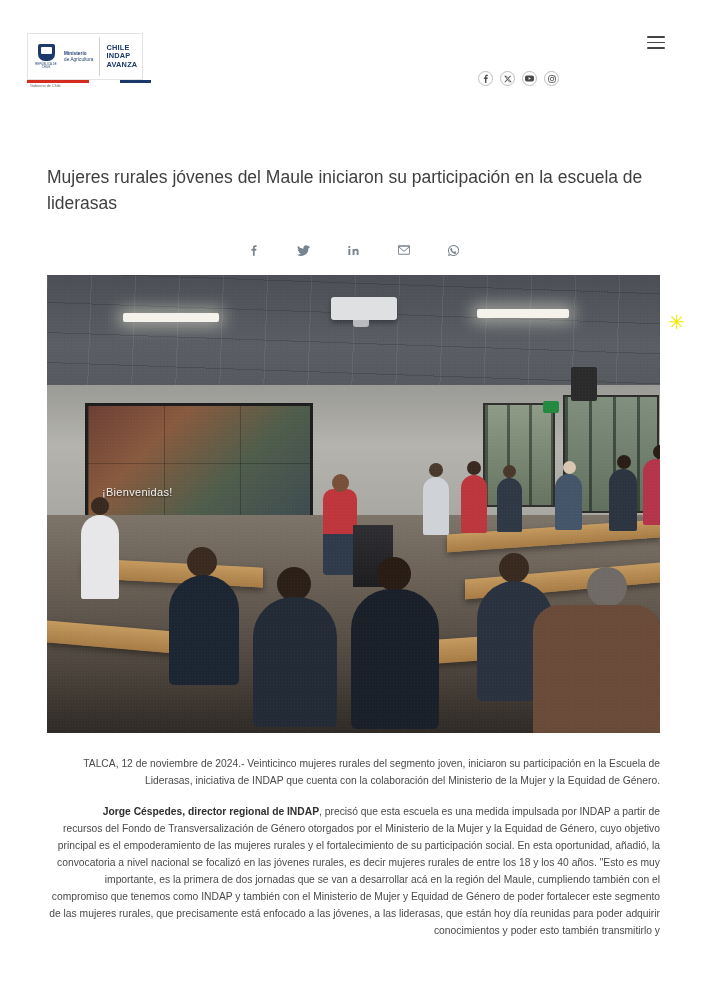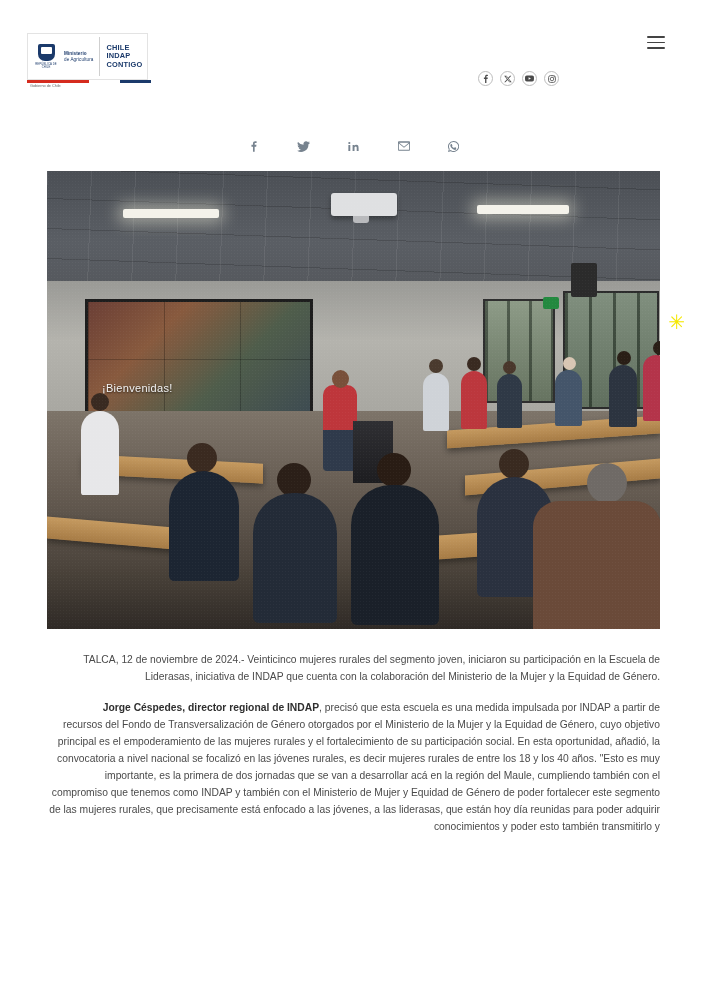--- a/index.html
+++ b/index.html
@@ -349,21 +349,21 @@
           <div class="crest-shield"></div>
           <div class="crest-text">REPÚBLICA DE CHILE</div>
         </div>
         <div class="logo-ministry">
           <div class="l1">Ministerio</div>
           <div class="l2">de Agricultura</div>
         </div>
         <div class="logo-chile">
           <div class="cline">CHILE</div>
           <div class="cline">INDAP</div>
-          <div class="cline">CONTIGO</div>
+          <div class="cline">AVANZA</div>
         </div>
       </div>
     </div>
     <div class="flagbar">
       <i class="red"></i>
         <i class="white"></i>
         <i class="blue"></i>
     </div>
     <div style="position:absolute;left:30px;top:84px;font-size:3.8px;color:#666;">Gobierno de Chile</div>
 
@@ -392,20 +392,21 @@
       <div class="s-ico">
         <svg width="8" height="8" viewBox="0 0 10 10">
             <rect x="0.7" y="0.7" width="8.6" height="8.6" rx="2.6" fill="none" stroke="currentColor" stroke-width="1"></rect>
             <circle cx="5" cy="5" r="2.2" fill="none" stroke="currentColor" stroke-width="1"></circle>
             <circle cx="7.6" cy="2.4" r="0.7" fill="currentColor"></circle>
           </svg>
       </div>
     </div>
   </div>
 
+  <h1 class="title">Mujeres rurales jóvenes del Maule iniciaron su participación en la escuela de liderasas</h1>
 
   <div class="share-row">
     <div class="sh">
       <svg width="9" height="12" viewBox="0 0 7 9">
           <path fill="currentColor" d="M4.4 9V5h1.2l.2-1.4H4.4V2.8c0-.4.1-.7.7-.7h.8V.9C5.7.9 5.3.8 4.8.8 3.8.8 3.1 1.4 3.1 2.6v1H1.9V5h1.2v4z"></path>
         </svg>
     </div>
     <div class="sh">
       <svg width="13" height="11" viewBox="0 0 14 12">
           <path fill="currentColor" d="M14 1.5c-.5.2-1 .4-1.6.5.6-.4 1-.9 1.2-1.6-.5.3-1.1.6-1.8.7A2.8 2.8 0 0 0 7 3.5c0 .2 0 .4.1.6A8.1 8.1 0 0 1 1 1a2.8 2.8 0 0 0 .9 3.8c-.5 0-.9-.1-1.3-.3a2.8 2.8 0 0 0 2.3 2.8c-.4.1-.9.1-1.3 0a2.8 2.8 0 0 0 2.6 2 5.7 5.7 0 0 1-4.2 1.2A8 8 0 0 0 12.4 4v-.4c.6-.4 1.1-.9 1.6-1.5z"></path>

